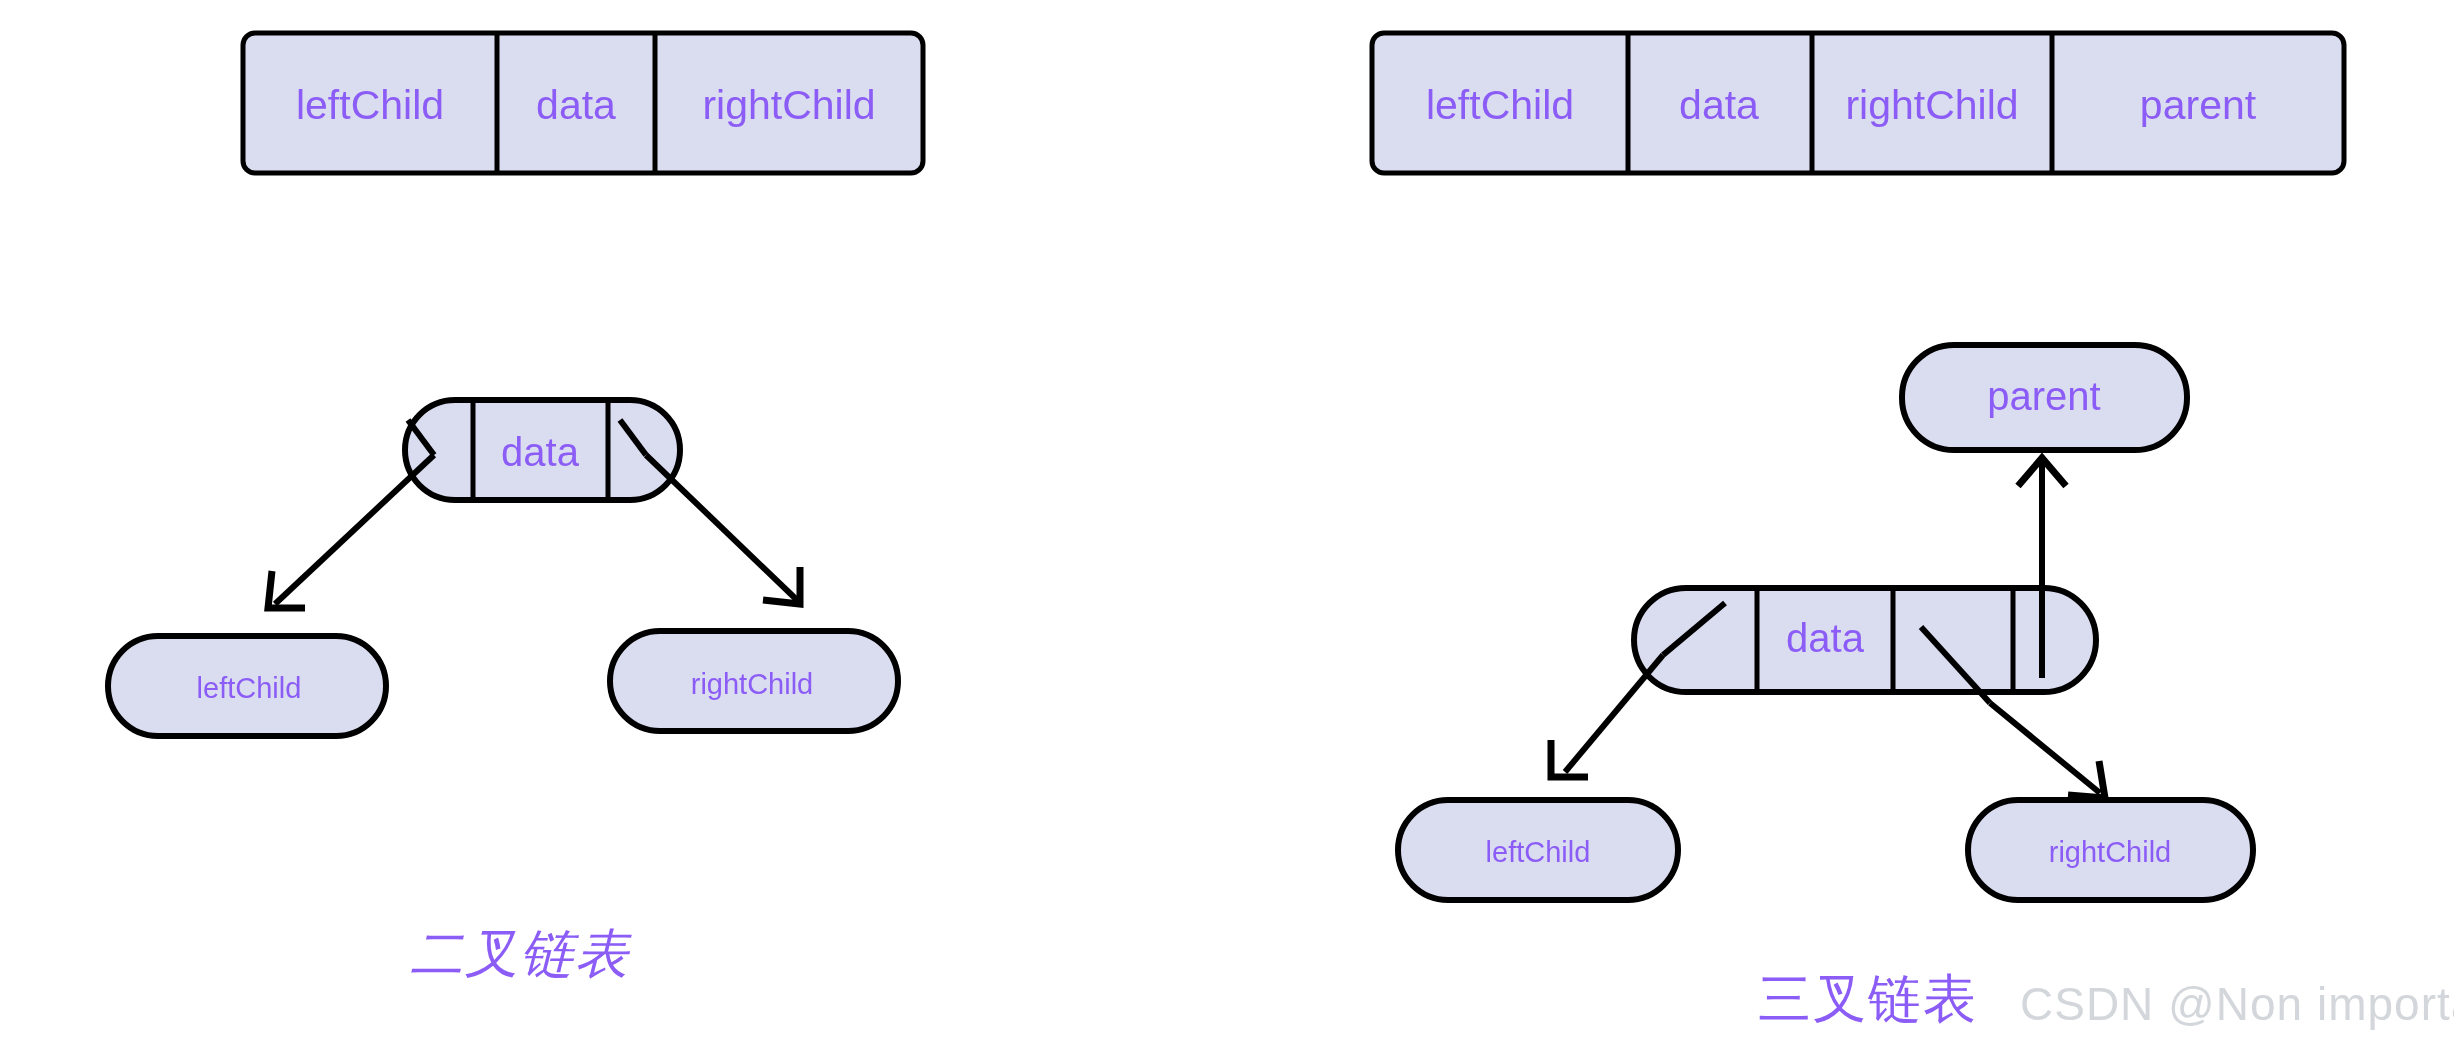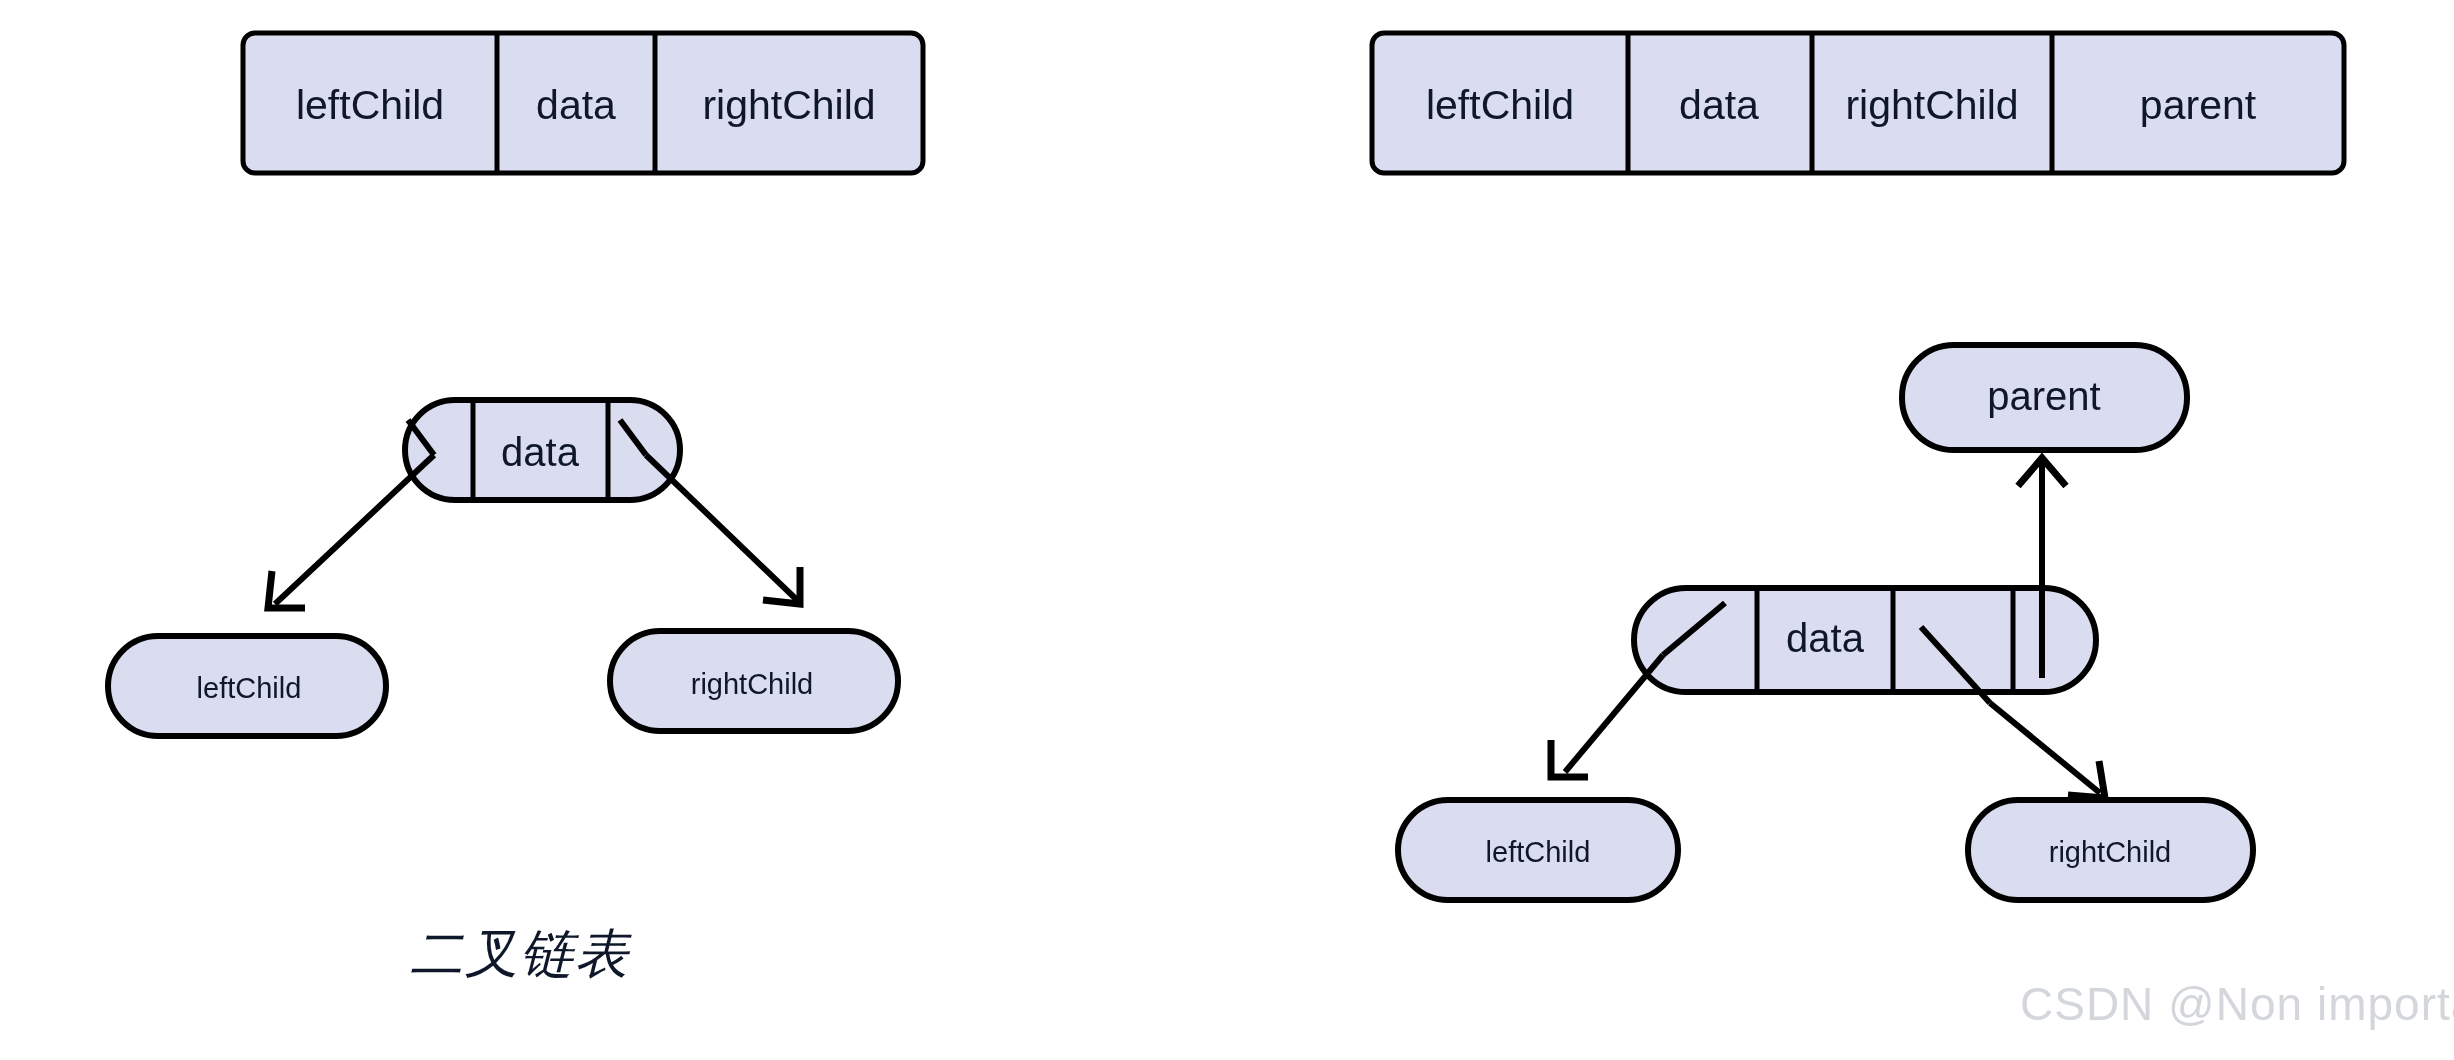--- a/index.html
+++ b/index.html
@@ -30,21 +30,21 @@
   .cellbox { fill: #dadcf0; stroke: #000000; stroke-width: 5; }
   .divider { stroke: #000000; stroke-width: 5; }
   .pill   { fill: #dadcf0; stroke: #000000; stroke-width: 6; }
   .edge   { stroke: #000000; stroke-width: 6; fill: none; stroke-linecap: butt; }
   .ptr    { stroke: #000000; stroke-width: 6; fill: none; stroke-linecap: butt; }
   .arrowhead { stroke: #000000; stroke-width: 7; fill: none;
                stroke-linecap: butt; stroke-linejoin: miter; }
 
   .lbl {
     position: absolute;
-    color: #0f172a;
+    color: #8b5cf6;
     white-space: nowrap;
     pointer-events: none;
     font-family: "Liberation Sans", "DejaVu Sans", sans-serif;
   }
   .lbl-center {
     transform: translate(-50%, -50%);
   }
   .tbl-label   { font-size: 41px; }
   .node-label  { font-size: 40px; }
   .child-label { font-size: 29px; }
@@ -146,16 +146,17 @@
   <div class="lbl lbl-center tbl-label" style="left:1932px; top:105px;">rightChild</div>
   <div class="lbl lbl-center tbl-label" style="left:2198px; top:105px;">parent</div>
 
   <div class="lbl lbl-center parent-label" style="left:2044px; top:396px;">parent</div>
 
   <div class="lbl lbl-center node-label" style="left:1825px; top:638px;">data</div>
 
   <div class="lbl lbl-center child-label" style="left:1538px; top:852px;">leftChild</div>
   <div class="lbl lbl-center child-label" style="left:2110px; top:852px;">rightChild</div>
 
+  <div class="lbl lbl-center caption" style="left:1868px; top:1000px;">三叉链表</div>
 
   <div class="lbl watermark" style="left:2020px; top:977px;">CSDN @Non importa</div>
 
 </div>
 
 </body></html>

